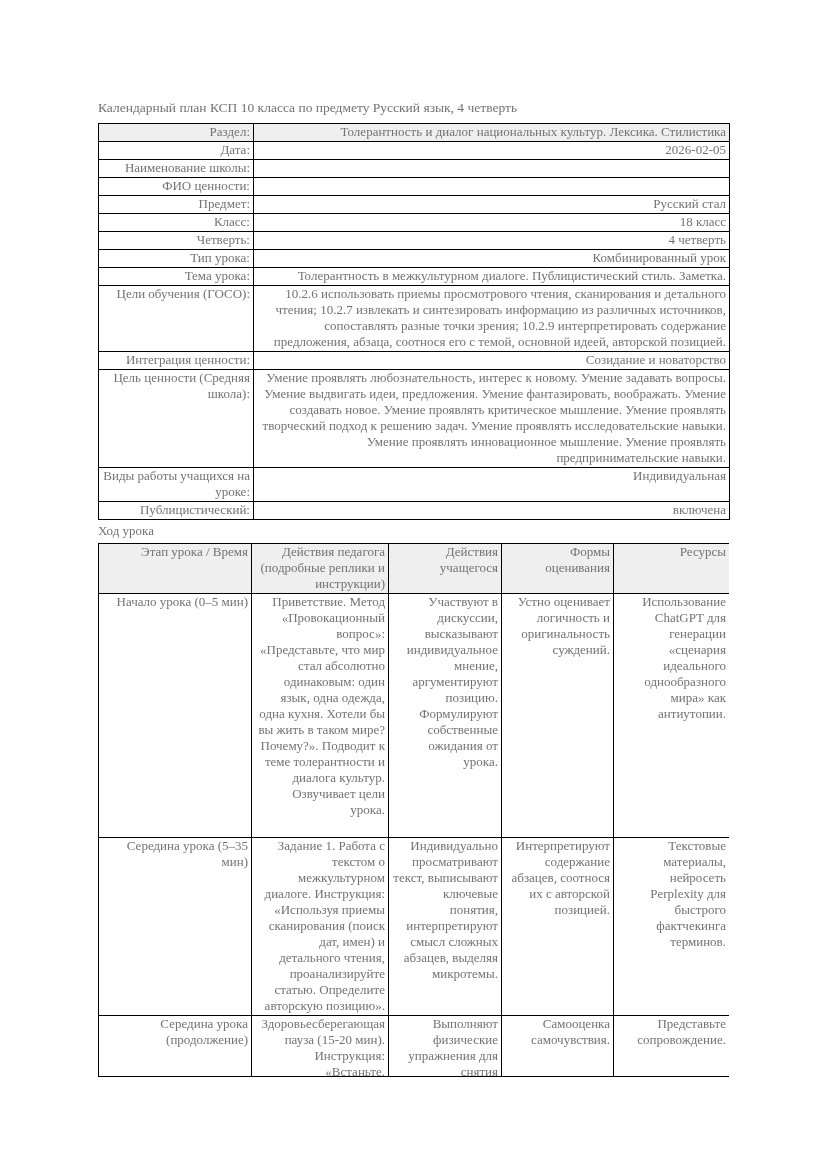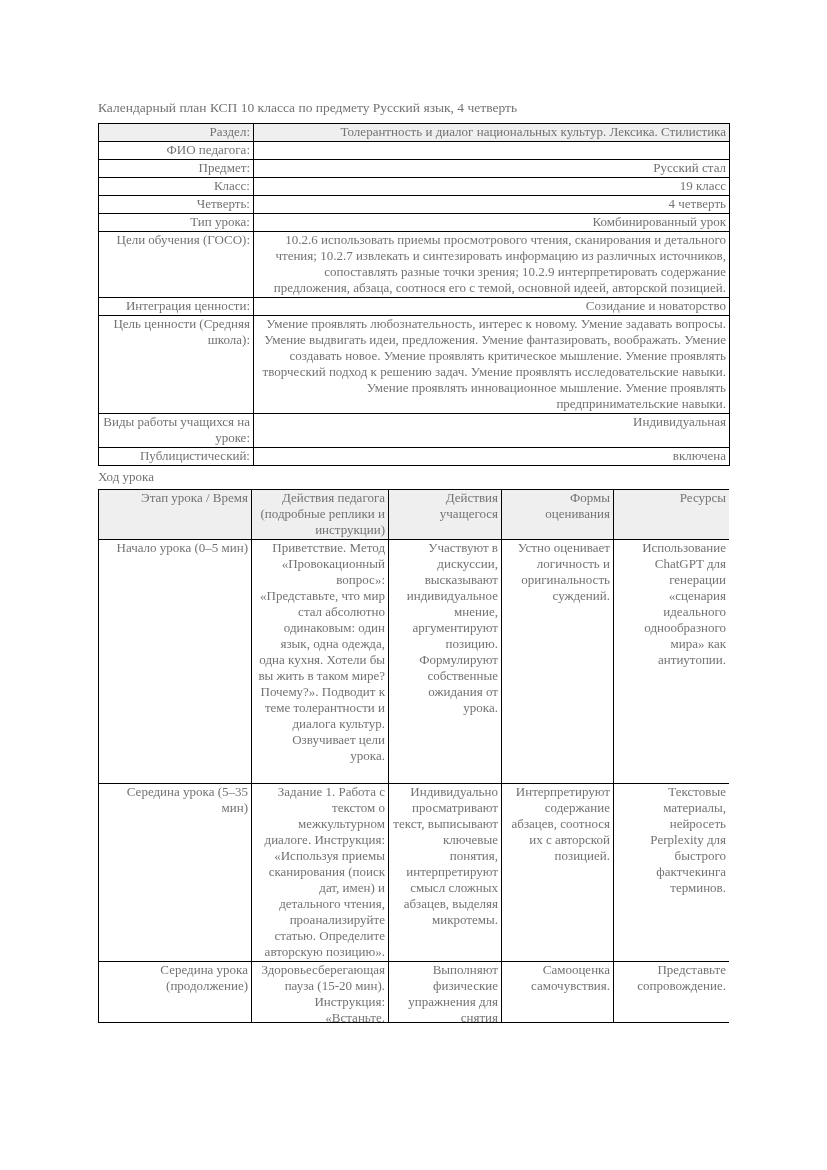--- a/index.html
+++ b/index.html
@@ -77,38 +77,50 @@
       <colgroup>
           <col class="info-col-label">
           <col class="info-col-value">
         </colgroup>
       <tbody>
         <tr class="shaded">
           <td>Раздел:</td>
           <td>Толерантность и диалог национальных культур. Лексика. Стилистика</td>
         </tr>
         <tr>
-          <td>ФИО педагога:</td>
+          <td>Дата:</td>
+          <td>2026-02-05</td>
+        </tr>
+        <tr>
+          <td>Наименование школы:</td>
+          <td></td>
+        </tr>
+        <tr>
+          <td>ФИО ценности:</td>
           <td></td>
         </tr>
         <tr>
           <td>Предмет:</td>
           <td>Русский стал</td>
         </tr>
         <tr>
           <td>Класс:</td>
-          <td>19 класс</td>
+          <td>18 класс</td>
         </tr>
         <tr>
           <td>Четверть:</td>
           <td>4 четверть</td>
         </tr>
         <tr>
           <td>Тип урока:</td>
           <td>Комбинированный урок</td>
+        </tr>
+        <tr>
+          <td>Тема урока:</td>
+          <td>Толерантность в межкультурном диалоге. Публицистический стиль. Заметка.</td>
         </tr>
         <tr>
           <td>Цели обучения (ГОСО):</td>
           <td>10.2.6 использовать приемы просмотрового чтения, сканирования и детального чтения; 10.2.7 извлекать и синтезировать информацию из различных источников, сопоставлять разные точки зрения; 10.2.9 интерпретировать содержание предложения, абзаца, соотнося его с темой, основной идеей, авторской позицией.</td>
         </tr>
         <tr>
           <td>Интеграция ценности:</td>
           <td>Созидание и новаторство</td>
         </tr>
         <tr>

